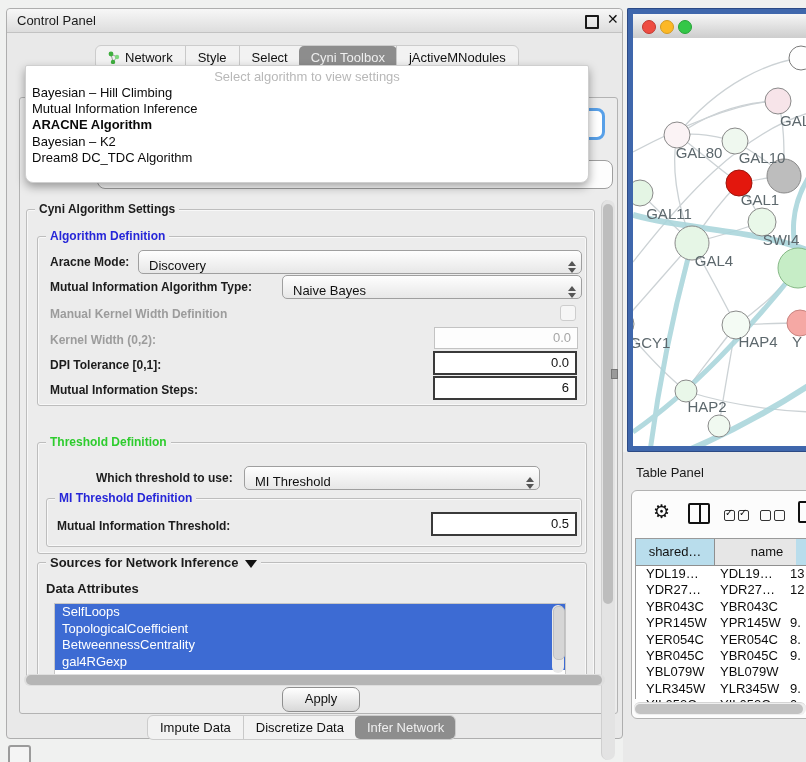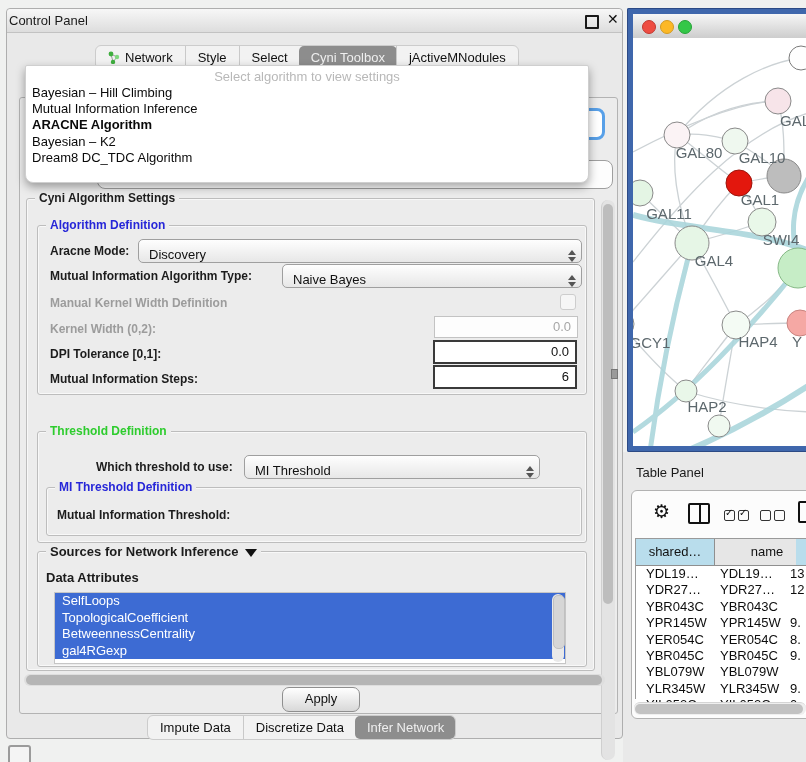--- a/index.html
+++ b/index.html
@@ -5,21 +5,21 @@
   html,body{margin:0;padding:0;}
   body{width:806px;height:762px;overflow:hidden;background:#f0f1f0;
        font-family:"Liberation Sans","DejaVu Sans",sans-serif;-webkit-font-smoothing:antialiased;}
   #root{position:absolute;left:0;top:0;width:806px;height:762px;overflow:hidden;}
   .abs{position:absolute;}
 
   
   #cp{left:6px;top:8px;width:615px;height:729px;background:#e9e9e9;border:1px solid #aeaeae;border-radius:4px;}
   #cp-titlebar{left:0;top:0;width:100%;height:23px;background:linear-gradient(#f7f7f7,#dddddd);
     border-bottom:1px solid #c2c2c2;border-radius:4px 4px 0 0;}
-  #cp-title{left:2px;top:4px;font-size:13px;color:#1a1a1a;}
+  #cp-title{left:10px;top:4px;font-size:13px;color:#1a1a1a;}
   #cp-float{left:578px;top:6px;width:10px;height:10px;border:2px solid #1a1a1a;border-radius:1px;}
   #cp-close{left:600px;top:2px;font-size:14px;font-weight:bold;color:#111;}
 
   
   .tabgroup{display:inline-flex;align-items:stretch;background:#f2f2f2;border:1px solid #cccccc;border-radius:6px;overflow:hidden;}
   .tab{font-size:13px;color:#111;padding:4px 12px;display:flex;align-items:center;gap:5px;border-left:1px solid #c9c9c9;}
   .tab:first-child{border-left:none;}
   .tab.sel{background:#8d8d8d;color:#efefef;border-left:none;border-radius:5px;margin:0 -1px;}
   #top-tabs{left:88px;top:36px;}
   #bottom-tabs{left:140px;top:706px;}
@@ -140,21 +140,21 @@
         <div class="tab">
           <span>jActiveMNodules</span>
         </div>
       </div>
 
     <div id="settings" class="abs">
       <div class="vscroll abs">
           <div class="vthumb"></div>
         </div>
 
-      <div class="groupbox" style="left:6px;top:100px;width:567px;height:471px;">
+      <div class="groupbox" style="left:6px;top:111px;width:567px;height:471px;">
         <span class="gtitle black">Cyni Algorithm Settings</span>
 
         <div class="groupbox" style="left:10px;top:26px;width:548px;height:168px;">
           <span class="gtitle blue">Algorithm Definition</span>
 
           <span class="lbl" style="left:12px;top:18px;">Aracne Mode:</span>
           <div class="combo" style="left:100px;top:13px;width:442px;">
             <span class="ctext">Discovery</span>
             <span class="carrows">
                 <span class="tri-u"></span>
@@ -193,20 +193,21 @@
             <span class="ctext">MI Threshold</span>
             <span class="carrows">
                 <span class="tri-u"></span>
                 <span class="tri-d"></span>
               </span>
           </div>
 
           <div class="groupbox" style="left:8px;top:55px;width:534px;height:47px;">
             <span class="gtitle blue">MI Threshold Definition</span>
             <span class="lbl" style="left:10px;top:20px;">Mutual Information Threshold:</span>
+            <span class="field" style="left:384px;top:13px;width:130px;">0.5</span>
           </div>
         </div>
 
         <div class="groupbox" style="left:10px;top:352px;width:548px;height:114px;">
           <span class="gtitle black" style="font-size:13px;">
             <span>Sources for Network Inference</span><span class="tri-down"></span>
           </span>
           <span class="lbl" style="left:8px;top:18px;font-size:13px;">Data Attributes</span>
           <div id="attr-list">
             <div id="attr-items">

